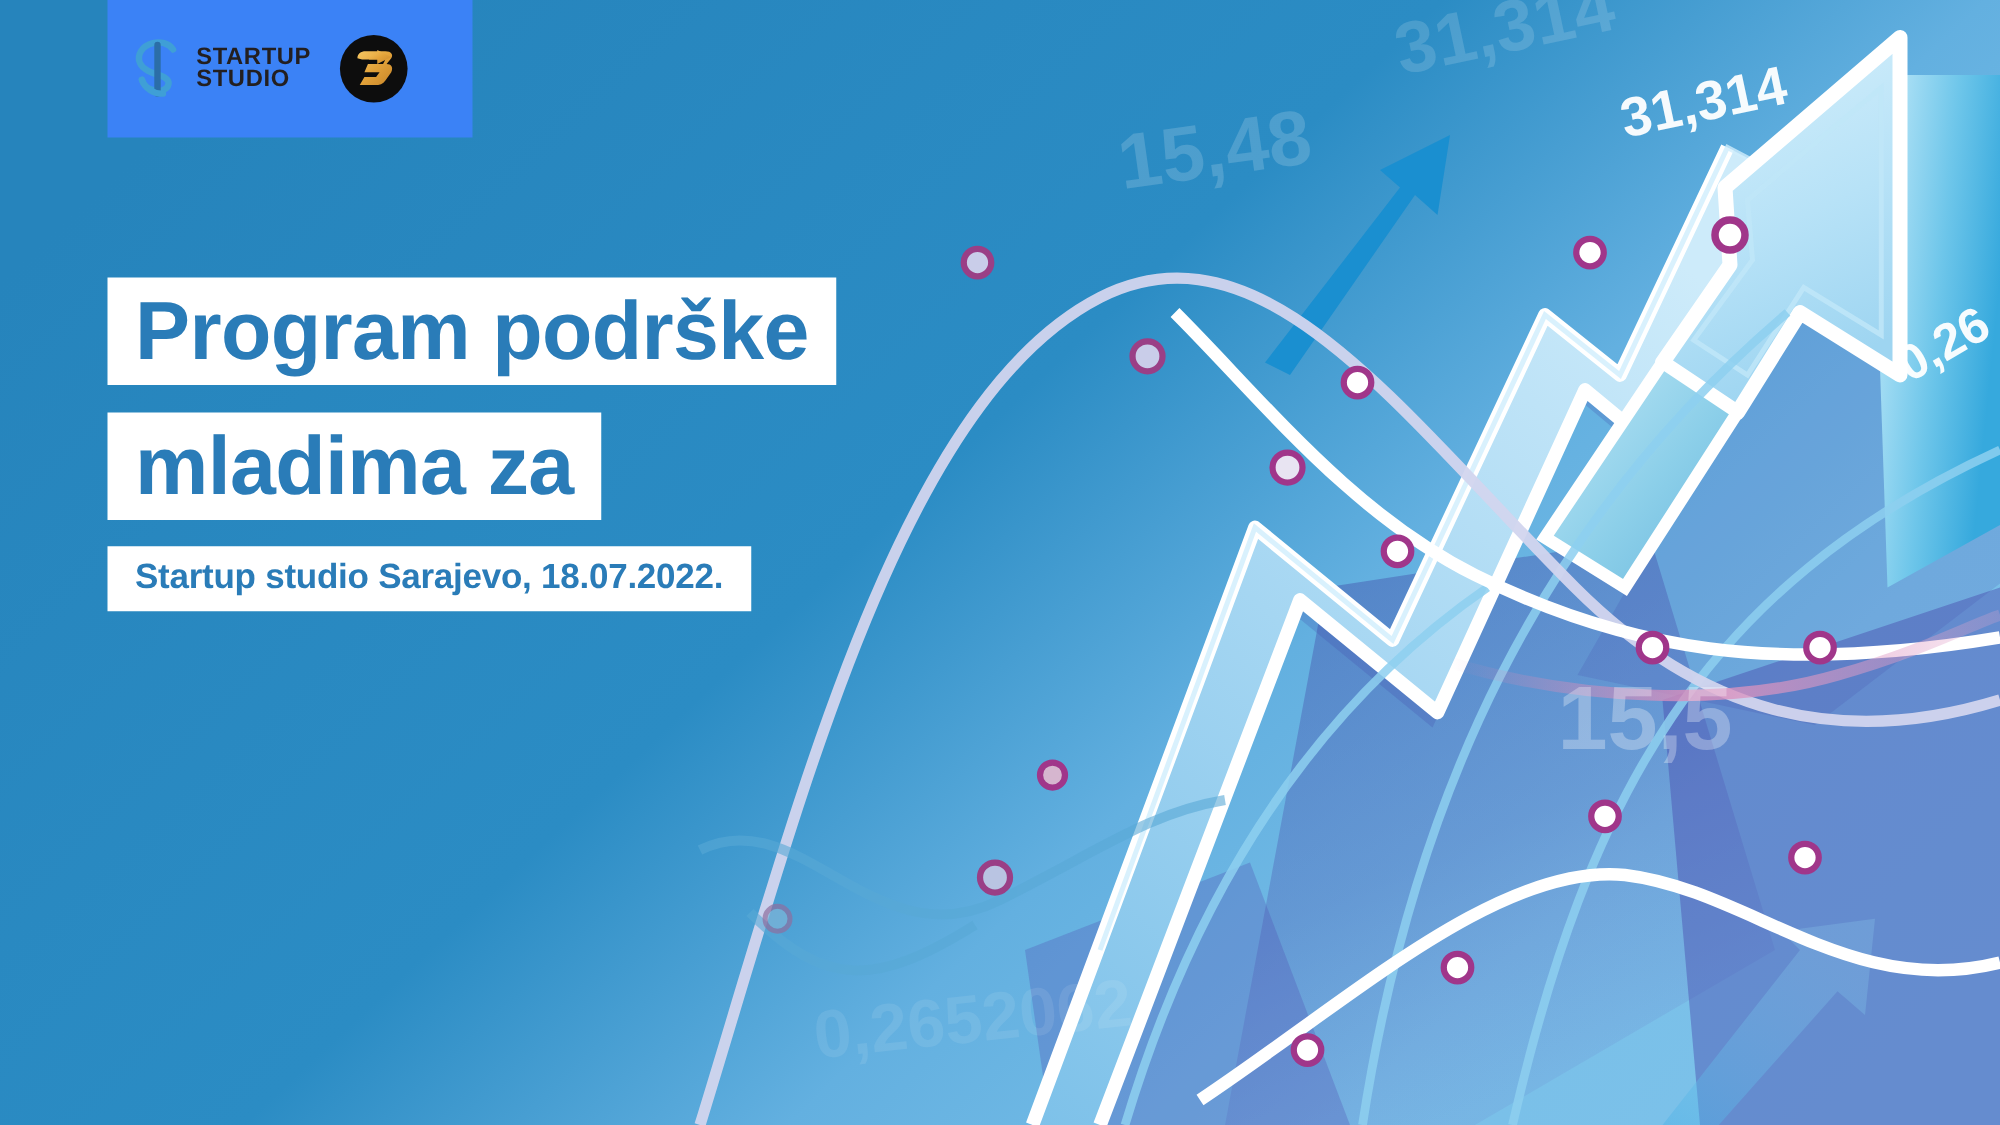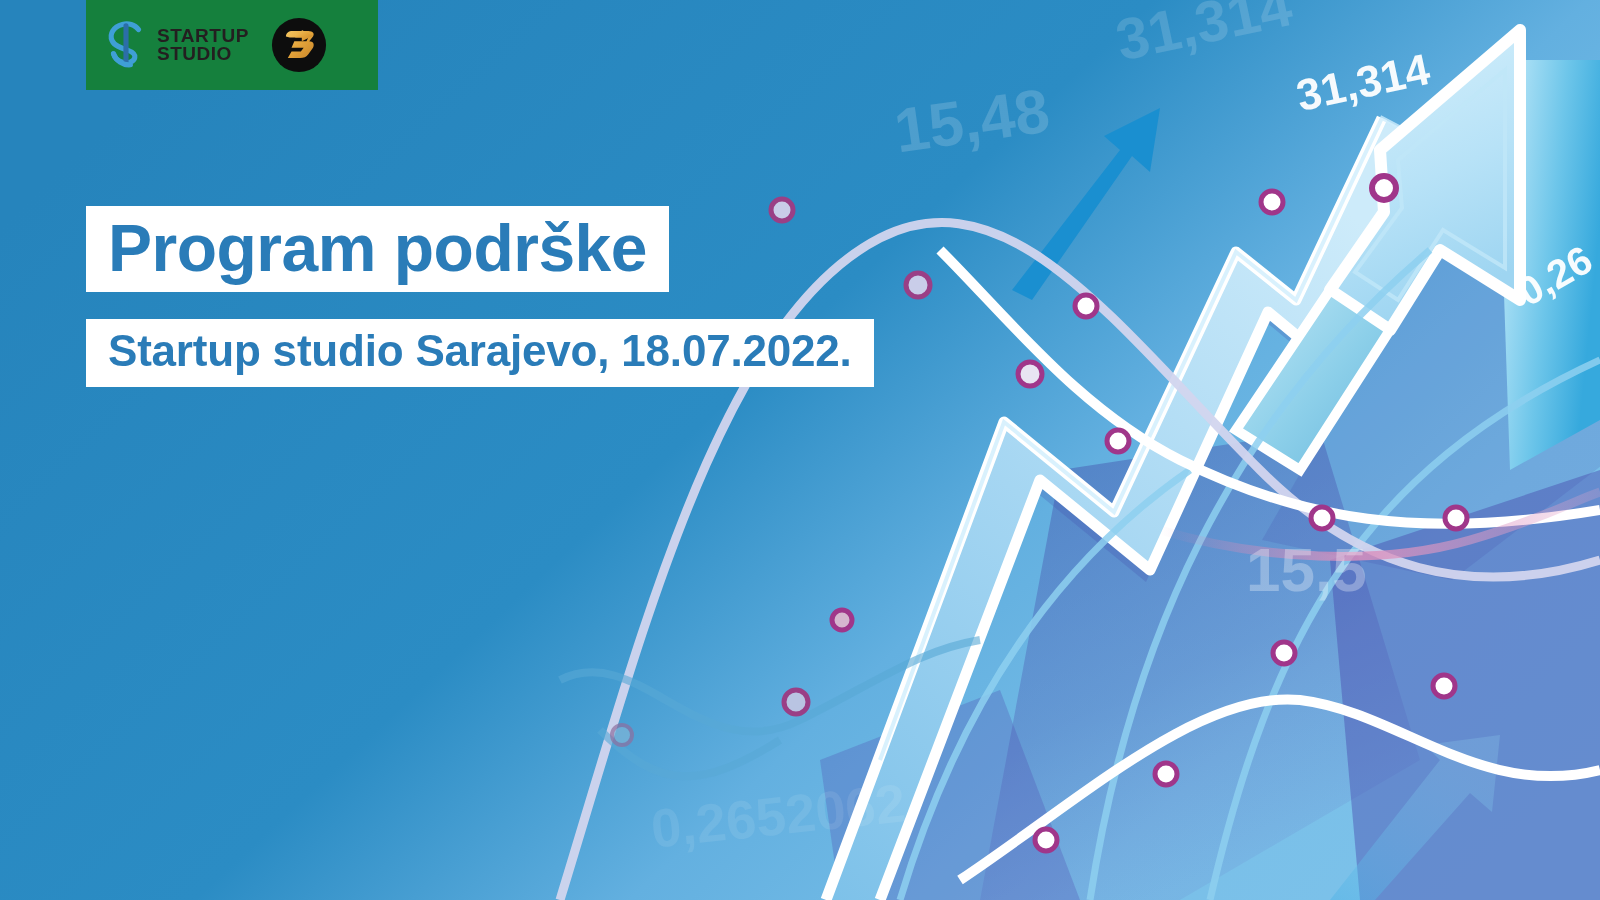--- a/index.html
+++ b/index.html
@@ -16,22 +16,22 @@
     overflow:hidden;
     background:#2684bc;
   }
 
   
   #bg-art { position:absolute; inset:0; width:1600px; height:900px; }
 
   
   .logo-bar {
     position:absolute; left:86px; top:0px;
-    width:292px; height:90px;
-    background:#15803d;
+    width:292px; height:110px;
+    background:#3b82f6;
     display:flex; align-items:center;
     padding-left:18px; gap:22px;
     z-index:40;
   }
   .logo-startup { display:flex; align-items:center; gap:9px; }
   .logo-s-mark { width:44px; height:52px; flex:none; }
   .logo-words {
     display:flex; flex-direction:column;
     line-height:0.94;
     font-weight:800;
@@ -48,29 +48,30 @@
   .hl-box {
     display:inline-block;
     background:#ffffff;
     color:#2a7cb8;
     font-weight:800;
     font-size:66px;
     line-height:1.0;
     letter-spacing:-0.5px;
     padding:9px 22px 11px 22px;
     white-space:nowrap;
+    margin-top:16px;
   }
   .hl-gap { height:6px; }
   .sub-gap { height:9px; }
   .sub-box {
     display:inline-block;
     background:#ffffff;
     color:#2a7cb8;
     font-weight:700;
-    font-size:44px;
+    font-size:28px;
     line-height:1.0;
     letter-spacing:-0.2px;
     padding:10px 22px 14px 22px;
     white-space:nowrap;
   }
 
   
   .num { position:absolute; font-weight:700; white-space:nowrap; z-index:10; }
 </style>
 </head>
@@ -206,21 +207,21 @@
       <circle cx="1166" cy="774" r="11" fill="#ffffff" stroke="#a0368a" stroke-width="5"></circle>
       <circle cx="1046" cy="840" r="11" fill="#ffffff" stroke="#a0368a" stroke-width="5"></circle>
       <circle cx="842" cy="620" r="10" fill="#d6b6cf" stroke="#a0368a" stroke-width="5"></circle>
     </g>
   </svg>
 
   <div class="num" id="num0" style="left: 890px; top: 96px; font-size: 62px; color: rgba(255, 255, 255, 0.17); transform: rotate(-8deg); transform-origin: left top;">15,48</div>
   <div class="num" id="num1" style="left: 1110px; top: 8px; font-size: 58px; color: rgba(255, 255, 255, 0.15); transform: rotate(-12deg); transform-origin: left top;">31,314</div>
   <div class="num" id="num2" style="left: 1292px; top: 72px; font-size: 44px; color: rgba(255, 255, 255, 0.95); transform: rotate(-12deg); transform-origin: left top;">31,314</div>
   <div class="num" id="num3" style="left: 1510px; top: 276px; font-size: 40px; color: rgba(255, 255, 255, 0.95); transform: rotate(-30deg); transform-origin: left top;">0,26</div>
-  <div class="num" id="num4" style="left: 1246px; top: 534px; font-size: 62px; color: rgba(255, 255, 255, 0.3); transform: rotate(0deg); transform-origin: left top;">15,5</div>
+  <div class="num" id="num4" style="left: 1246px; top: 534px; font-size: 72px; color: rgba(255, 255, 255, 0.3); transform: rotate(0deg); transform-origin: left top;">15,5</div>
   <div class="num" id="num5" style="left: 648px; top: 798px; font-size: 54px; color: rgba(255, 255, 255, 0.09); transform: rotate(-6deg); transform-origin: left top;">0,2652062</div>
 
   <div class="logo-bar">
 
     <div class="logo-startup">
       <svg class="logo-s-mark" viewBox="0 0 60 70" xmlns="http://www.w3.org/2000/svg">
         <path d="M47,14 C42,7 33,5 25,7 C13,10 7,20 11,29 C14,36 23,39 32,42
                  C39,44.5 43,47 42,52 C41,58 32,61 24,58 C18,56 14,51 13,47" fill="none" stroke="#3f9fd6" stroke-width="7" stroke-linecap="round"></path>
         <path d="M30,9 L30,62" stroke="#2b6ea8" stroke-width="7" stroke-linecap="round"></path>
         <path d="M13,47 C16,56 26,63 36,62" fill="none" stroke="#3f9fd6" stroke-width="7" stroke-linecap="round"></path>
@@ -245,20 +246,23 @@
                L32,37 L35,33 L22,33 L25,26 L38,26 L40,22 L20,22 Z" fill="url(#goldG)"></path>
       <path d="M33,14 L45,20 L33,26 L33,22 L26,22 L26,18 L33,18 Z" fill="url(#goldG)"></path>
     </svg>
   </div>
 
   <div class="headline">
     <div class="hl-row">
       <span class="hl-box">Program podrške</span>
     </div>
     <div class="hl-gap"></div>
+    <div class="hl-row">
+      <span class="hl-box">mladima za</span>
+    </div>
     <div class="hl-gap"></div>
     <div class="hl-gap"></div>
     <div class="sub-gap"></div>
     <div class="hl-row">
       <span class="sub-box">Startup studio Sarajevo, 18.07.2022.</span>
     </div>
   </div>
 
 </div>
 

